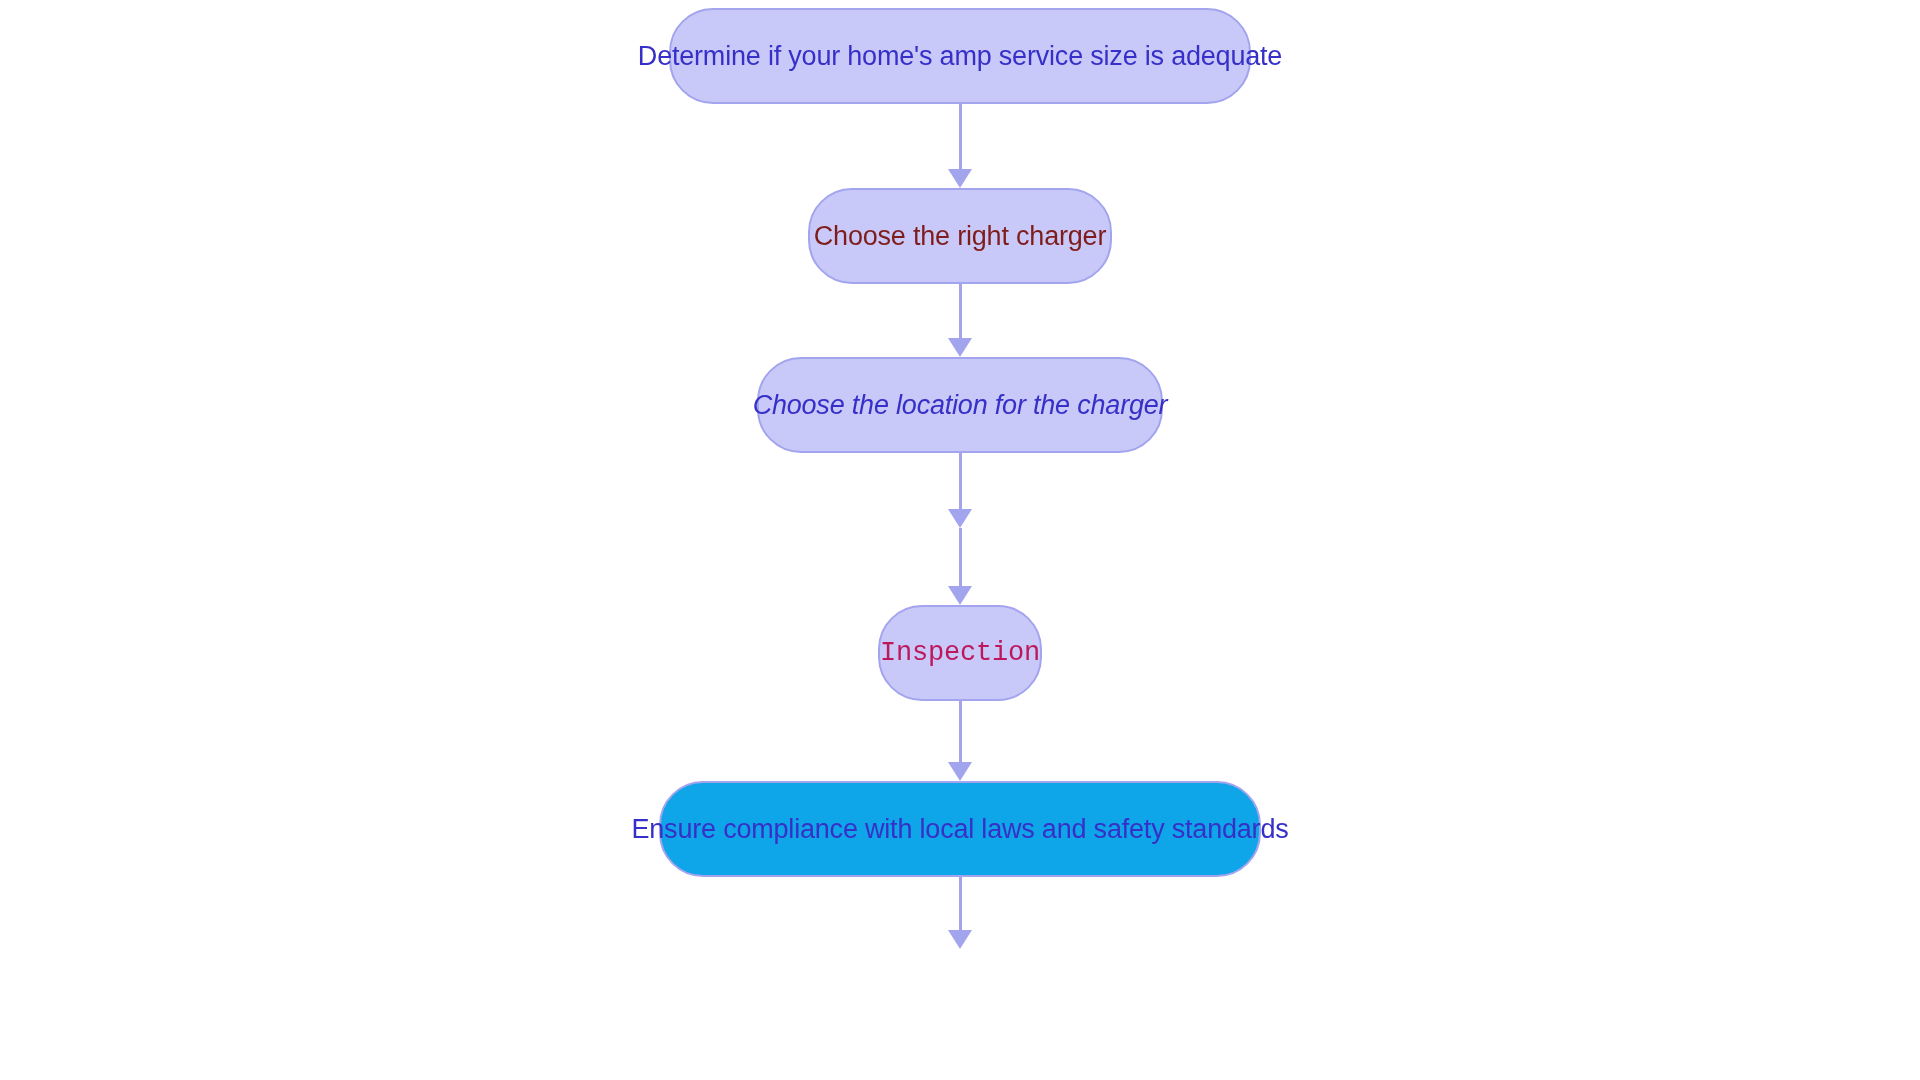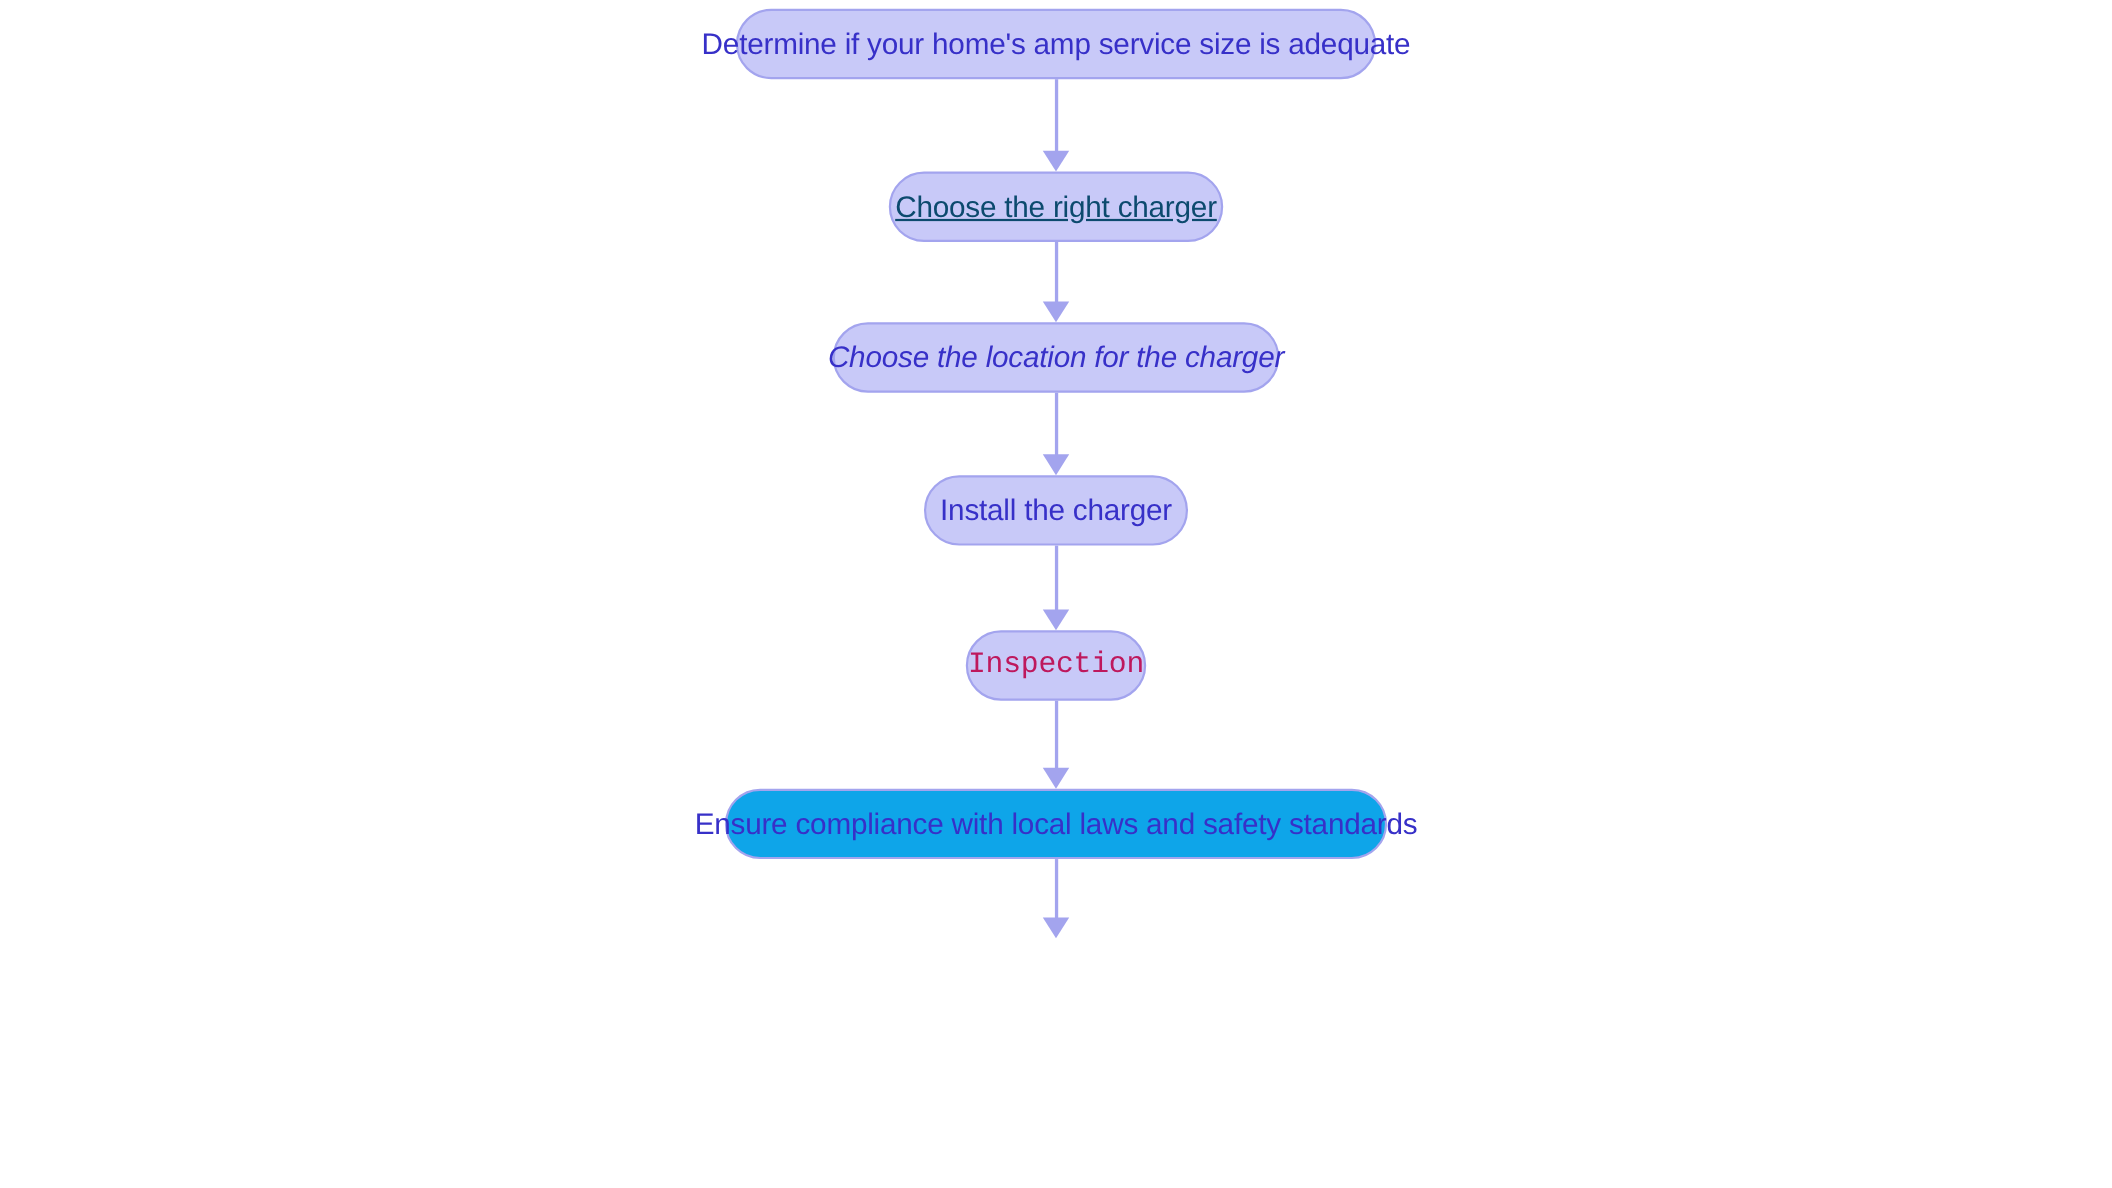--- a/index.html
+++ b/index.html
@@ -27,21 +27,21 @@
     top: 0;
     width: 1920px;
     height: 1080px;
     display: flex;
     flex-direction: column;
     align-items: center;
   }
 
   .node {
     box-sizing: border-box;
-    height: 64px;
+    height: 96px;
     background: #c8c9f8;
     border: 2px solid #a3a4ee;
     border-radius: 44px;
     display: flex;
     align-items: center;
     justify-content: center;
     padding: 0 46px;
     white-space: nowrap;
   }
 
@@ -99,40 +99,37 @@
     <div class="node" style="width: 582px; background: rgb(200, 201, 248); border-color: rgb(163, 164, 238);">
       <span class="node-label" style="color: rgb(55, 48, 200);">Determine if your home's amp service size is adequate</span>
     </div>
 
     <div class="connector gap-1">
       <div class="connector-line" style="background: rgb(163, 164, 238);"></div>
       <div class="connector-arrow" style="border-top-color: rgb(163, 164, 238);"></div>
     </div>
 
     <div class="node" style="width: 304px; background: rgb(200, 201, 248); border-color: rgb(163, 164, 238);">
-      <span class="node-label" style="color: #0c4a6e; text-decoration: underline;">Choose the right charger</span>
+      <span class="node-label" style="color: #7f1d1d;">Choose the right charger</span>
     </div>
 
     <div class="connector gap-2">
       <div class="connector-line" style="background: rgb(163, 164, 238);"></div>
       <div class="connector-arrow" style="border-top-color: rgb(163, 164, 238);"></div>
     </div>
 
     <div class="node" style="width: 406px; background: rgb(200, 201, 248); border-color: rgb(163, 164, 238); font-style: italic;">
       <span class="node-label" style="color: rgb(55, 48, 200);">Choose the location for the charger</span>
     </div>
 
     <div class="connector gap-3">
       <div class="connector-line" style="background: rgb(163, 164, 238);"></div>
       <div class="connector-arrow" style="border-top-color: rgb(163, 164, 238);"></div>
     </div>
 
-    <div class="node" style="width: 240px; background: rgb(200, 201, 248); border-color: rgb(163, 164, 238);">
-      <span class="node-label" style="color: rgb(55, 48, 200);">Install the charger</span>
-    </div>
 
     <div class="connector gap-4">
       <div class="connector-line" style="background: rgb(163, 164, 238);"></div>
       <div class="connector-arrow" style="border-top-color: rgb(163, 164, 238);"></div>
     </div>
 
     <div class="node" style="width: 164px; background: rgb(200, 201, 248); border-color: rgb(163, 164, 238);">
       <span class="node-label" style="color: #be185d; font-family: Liberation Mono, monospace;">Inspection</span>
     </div>
 

